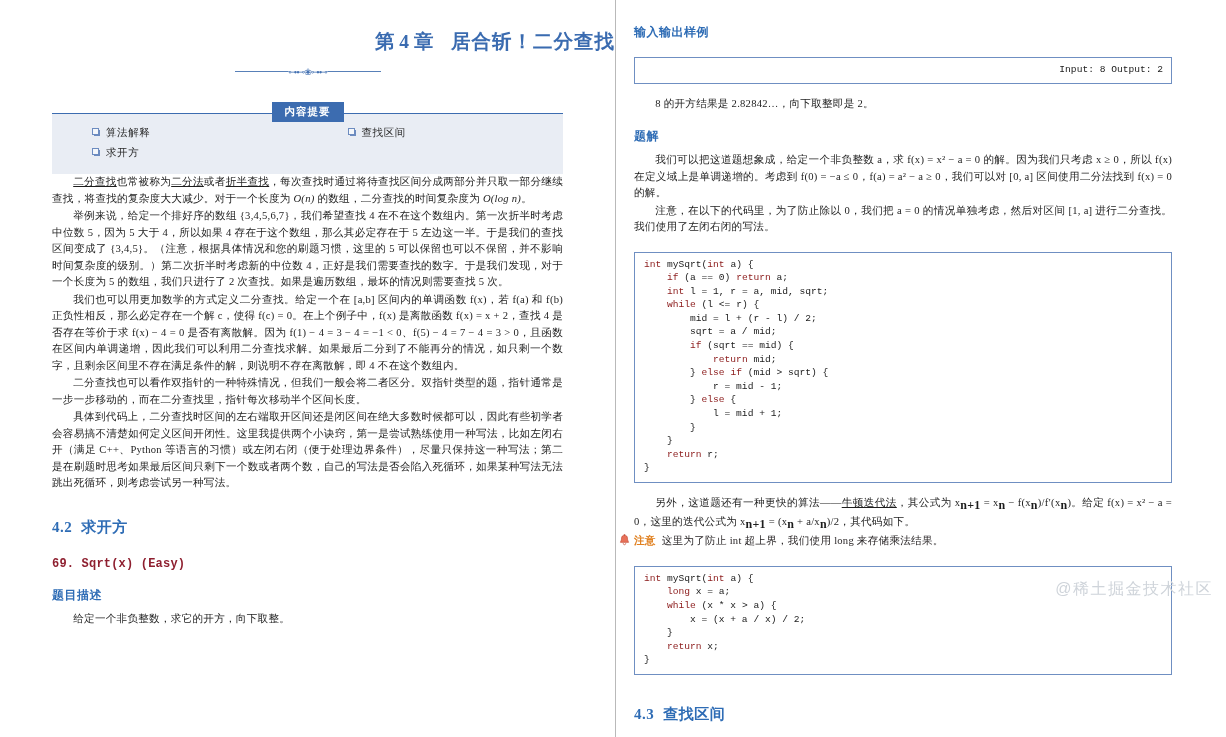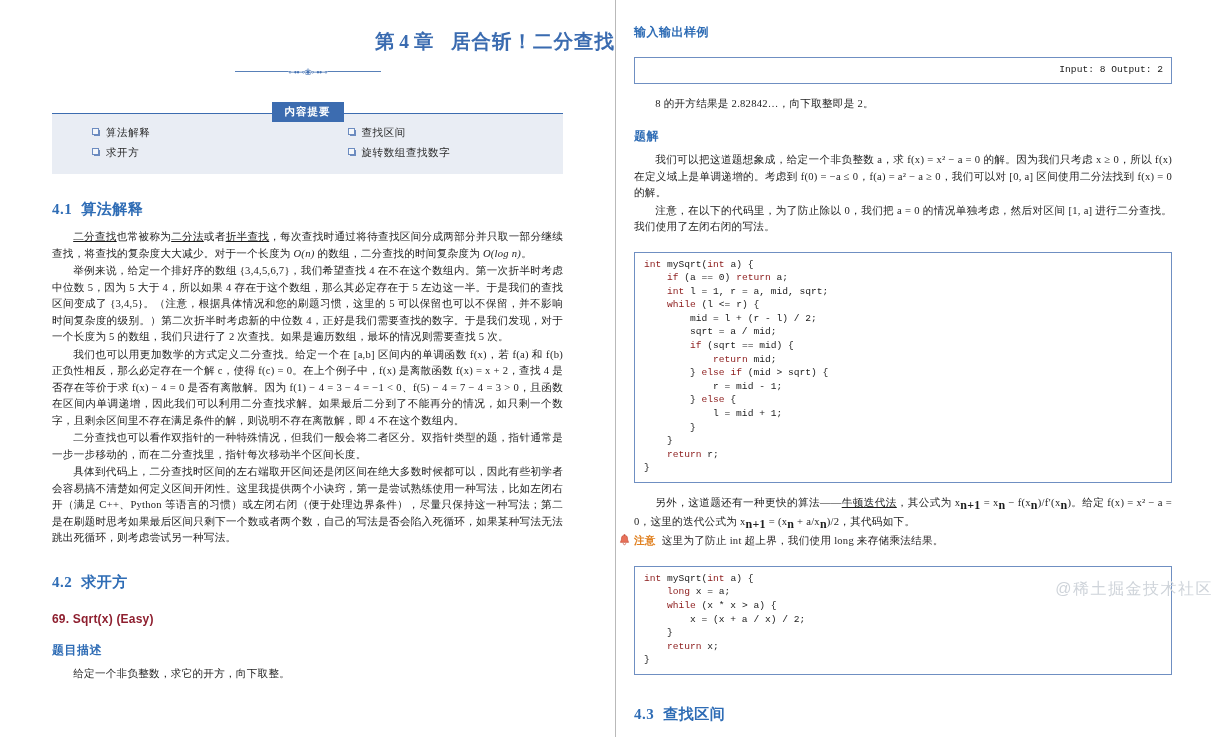--- a/index.html
+++ b/index.html
@@ -80,21 +80,21 @@
 
   
   h2.sec {
     color:#2e6cb5; font-size:15px; font-weight:bold;
     margin:26px 0 10px 52px; letter-spacing:0.5px;
   }
   h2.sec .n { margin-right:9px; }
   h3.prob {
     color:#8e1f2f; font-size:12px; font-weight:bold;
     margin:20px 0 8px 52px; letter-spacing:0.2px;
-    font-family:Liberation Sans, sans-serif;
+    font-family:Liberation Mono, monospace;
   }
   h4.sub {
     color:#2e6cb5; font-size:12px; font-weight:bold;
     margin:16px 0 7px 52px; letter-spacing:0.5px;
   }
   .col-right h4.sub { margin-left:0; }
   .col-right h2.sec { margin-left:0; }
 
   
   p.body {
@@ -182,29 +182,23 @@
       <div class="summary-body">
         <div class="summary-item">
           <span class="cbox"></span><span>算法解释</span>
         </div>
         <div class="summary-item">
           <span class="cbox"></span><span>查找区间</span>
         </div>
         <div class="summary-item">
           <span class="cbox"></span><span>求开方</span>
         </div>
-        <div class="summary-item">
-          <span class="cbox"></span><span>旋转数组查找数字</span>
-        </div>
       </div>
     </div>
 
-    <h2 class="sec">
-      <span class="n">4.1</span><span>算法解释</span>
-    </h2>
 
     <p class="body"><span class="u">二分查找</span><span>也常被称为</span><span class="u">二分法</span><span>或者</span><span class="u">折半查找</span><span>，每次查找时通过将待查找区间分成两部分并只取一部分继续查找，将查找的复杂度大大减少。对于一个长度为 </span><i class="m">O(n)</i><span> 的数组，二分查找的时间复杂度为 </span><i class="m">O(log n)</i><span>。</span></p>
 
     <p class="body">举例来说，给定一个排好序的数组 {3,4,5,6,7}，我们希望查找 4 在不在这个数组内。第一次折半时考虑中位数 5，因为 5 大于 4，所以如果 4 存在于这个数组，那么其必定存在于 5 左边这一半。于是我们的查找区间变成了 {3,4,5}。（注意，根据具体情况和您的刷题习惯，这里的 5 可以保留也可以不保留，并不影响时间复杂度的级别。）第二次折半时考虑新的中位数 4，正好是我们需要查找的数字。于是我们发现，对于一个长度为 5 的数组，我们只进行了 2 次查找。如果是遍历数组，最坏的情况则需要查找 5 次。</p>
 
     <p class="body">我们也可以用更加数学的方式定义二分查找。给定一个在 [a,b] 区间内的单调函数 f(x)，若 f(a) 和 f(b) 正负性相反，那么必定存在一个解 c，使得 f(c) = 0。在上个例子中，f(x) 是离散函数 f(x) = x + 2，查找 4 是否存在等价于求 f(x) − 4 = 0 是否有离散解。因为 f(1) − 4 = 3 − 4 = −1 &lt; 0、f(5) − 4 = 7 − 4 = 3 &gt; 0，且函数在区间内单调递增，因此我们可以利用二分查找求解。如果最后二分到了不能再分的情况，如只剩一个数字，且剩余区间里不存在满足条件的解，则说明不存在离散解，即 4 不在这个数组内。</p>
 
     <p class="body">二分查找也可以看作双指针的一种特殊情况，但我们一般会将二者区分。双指针类型的题，指针通常是一步一步移动的，而在二分查找里，指针每次移动半个区间长度。</p>
 
     <p class="body">具体到代码上，二分查找时区间的左右端取开区间还是闭区间在绝大多数时候都可以，因此有些初学者会容易搞不清楚如何定义区间开闭性。这里我提供两个小诀窍，第一是尝试熟练使用一种写法，比如左闭右开（满足 C++、Python 等语言的习惯）或左闭右闭（便于处理边界条件），尽量只保持这一种写法；第二是在刷题时思考如果最后区间只剩下一个数或者两个数，自己的写法是否会陷入死循环，如果某种写法无法跳出死循环，则考虑尝试另一种写法。</p>

